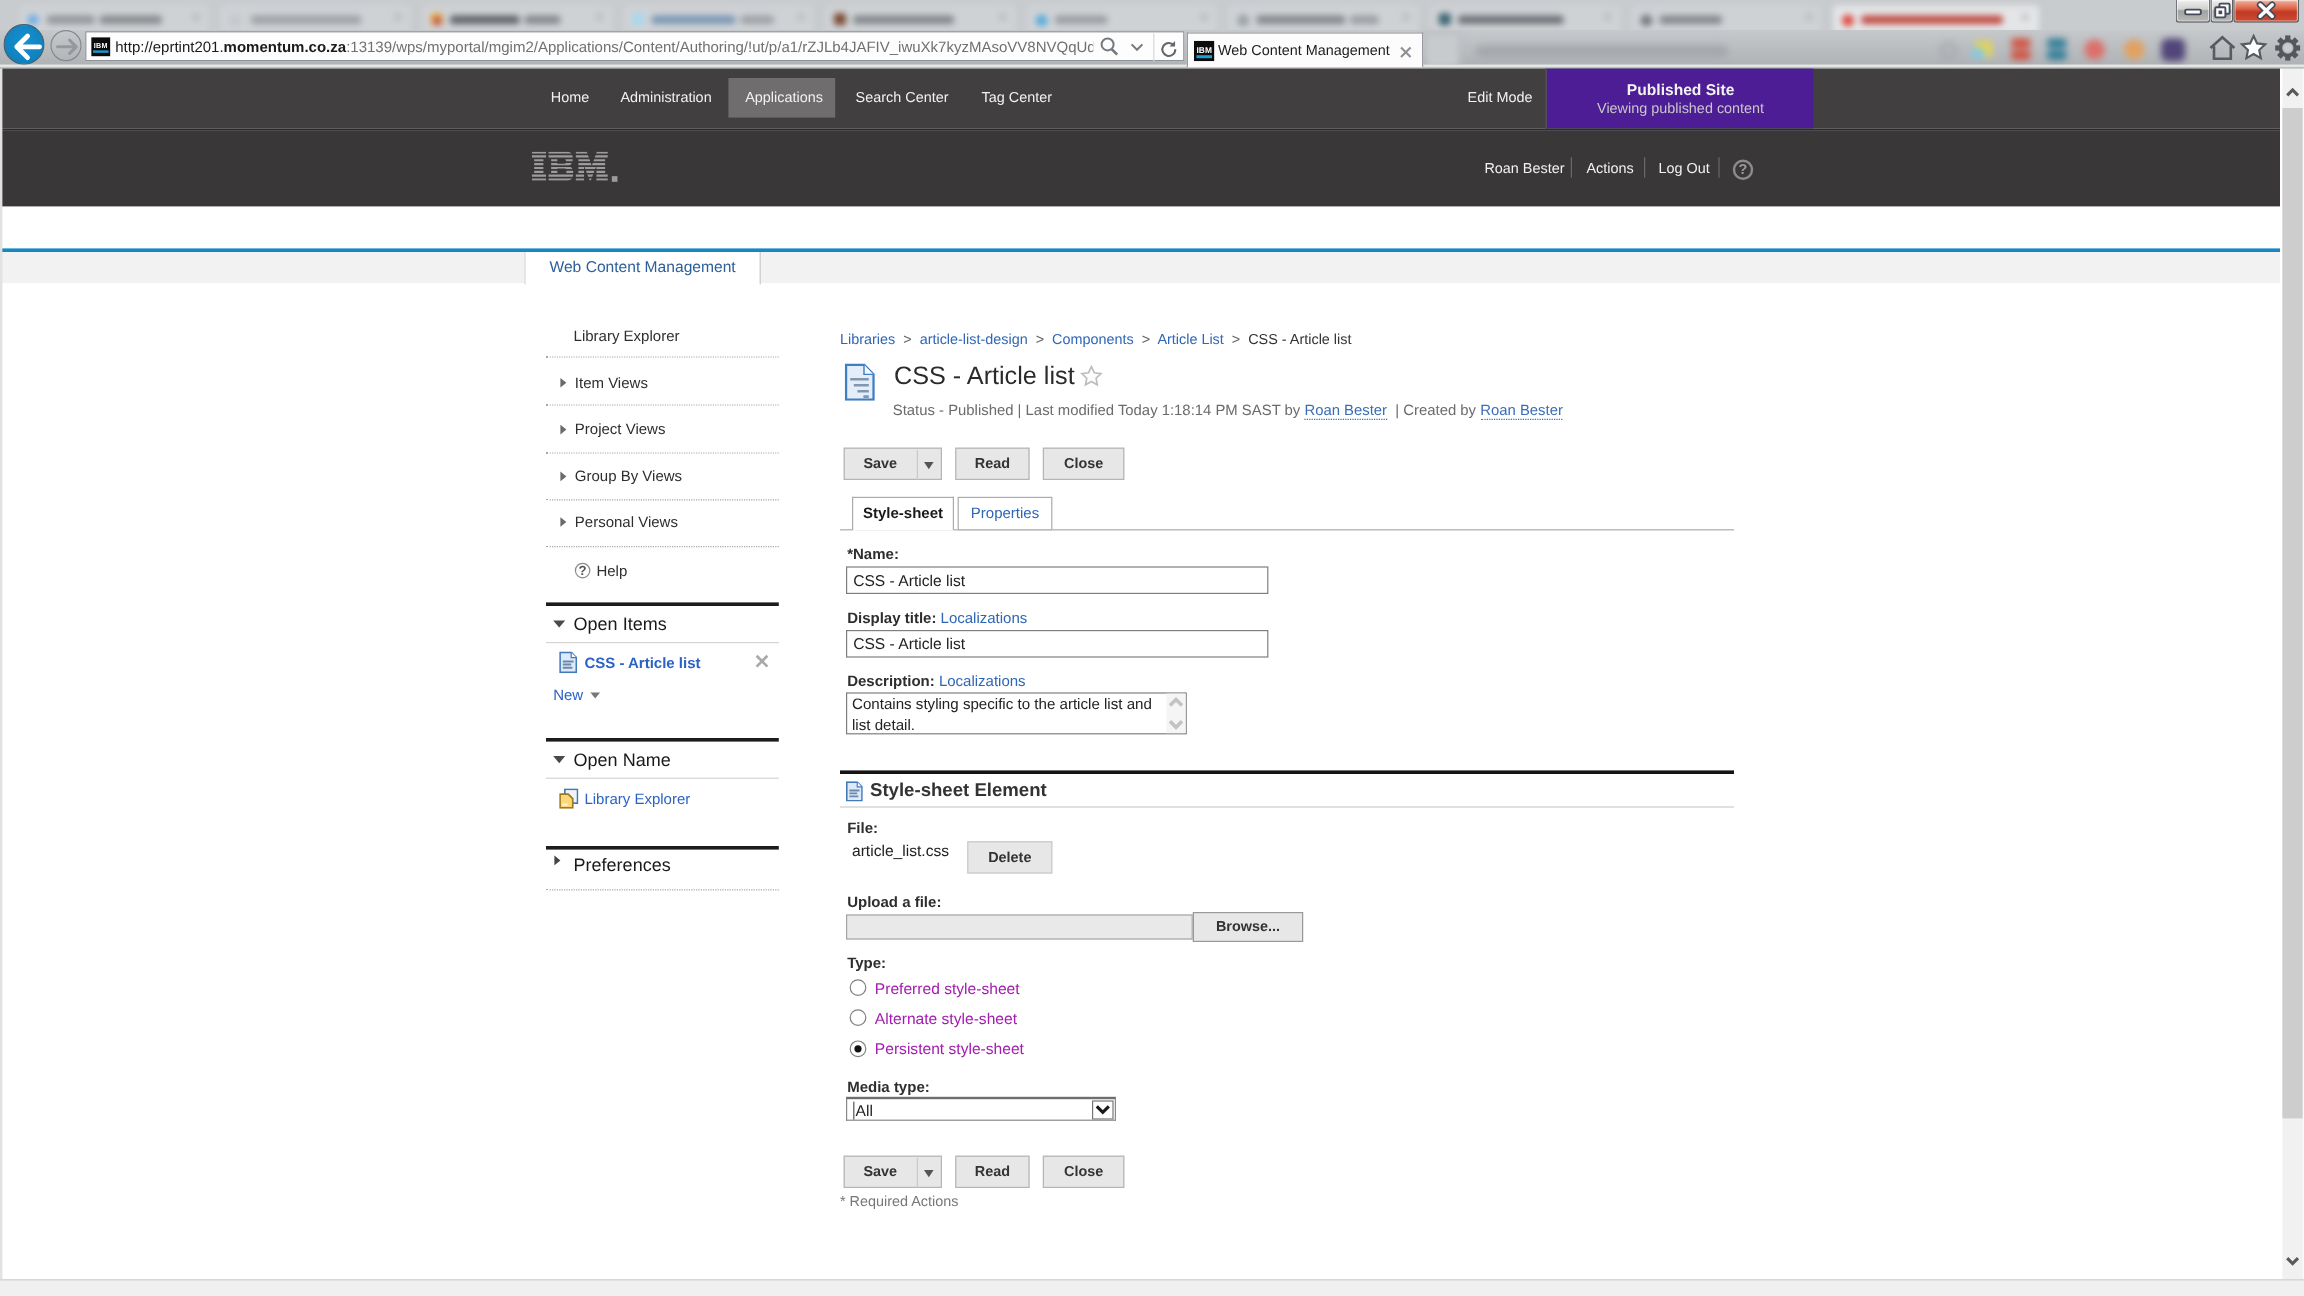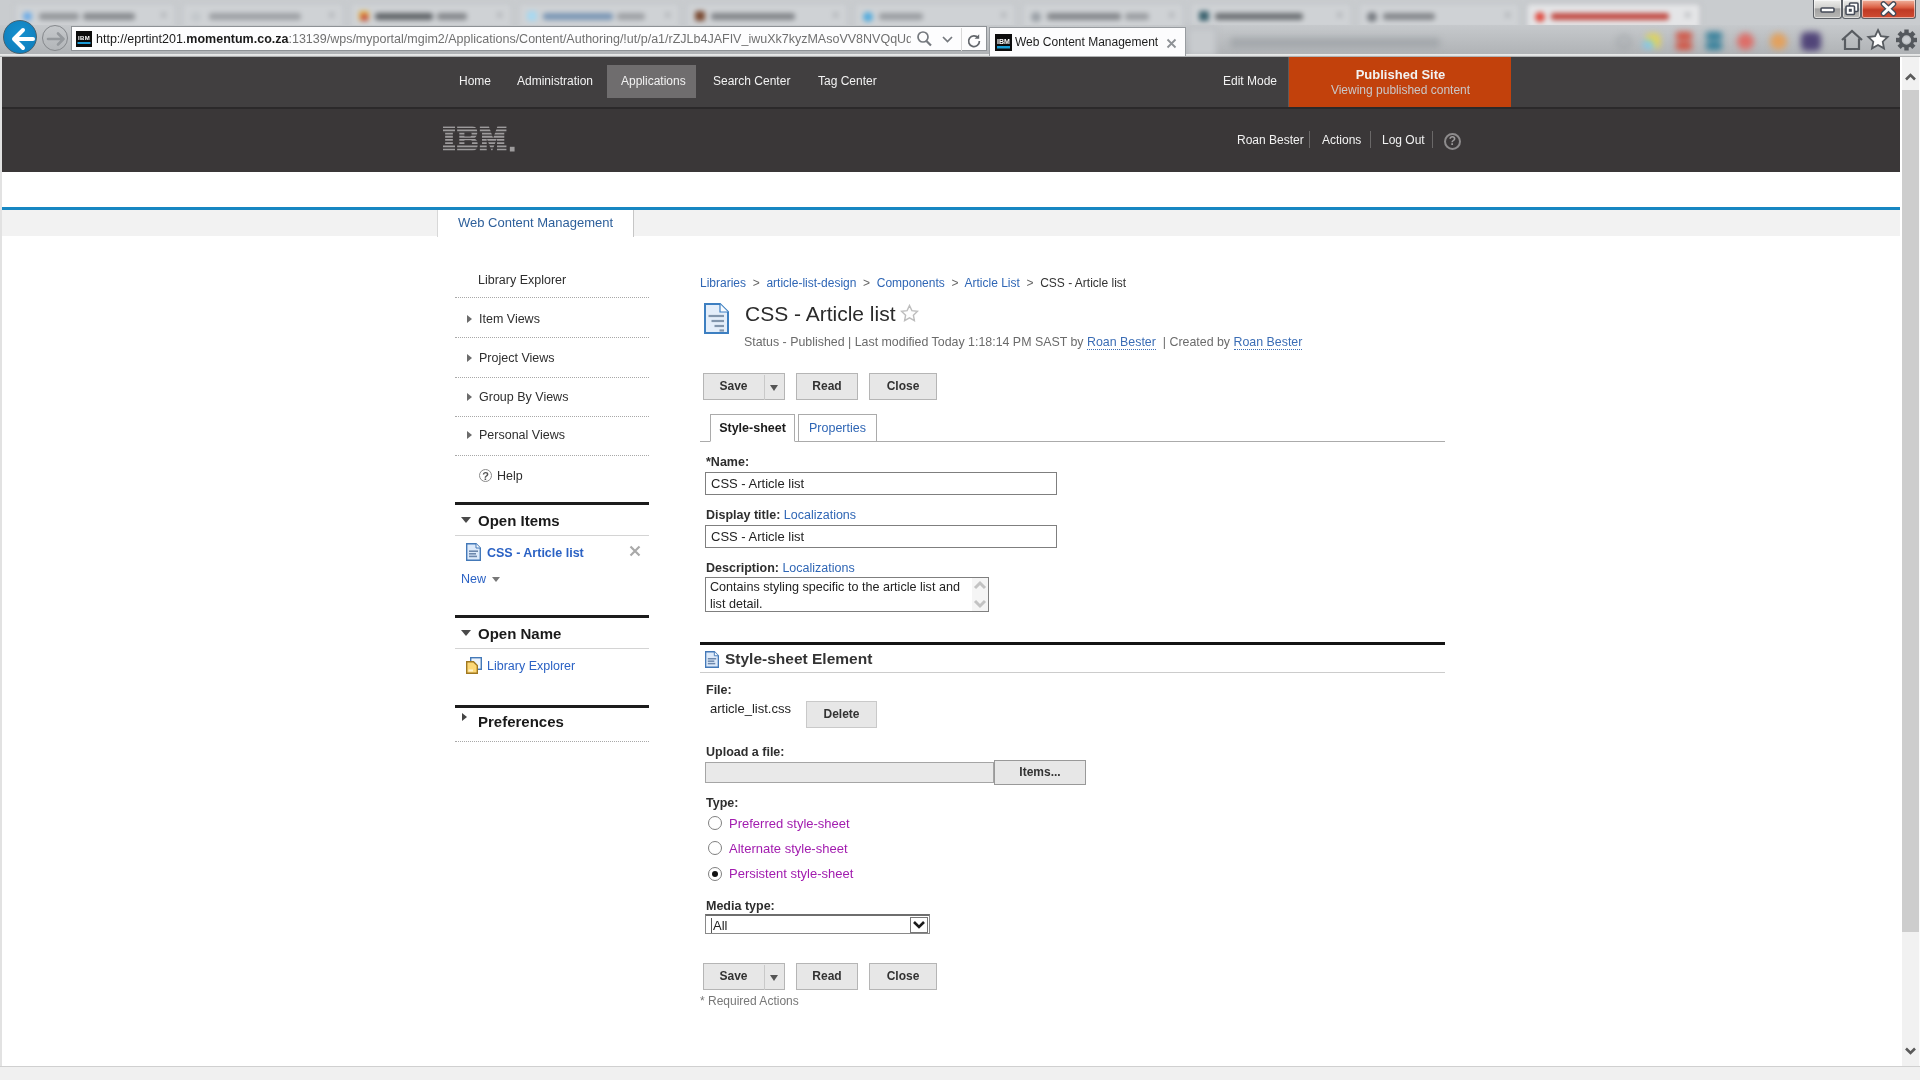--- a/index.html
+++ b/index.html
@@ -34,36 +34,36 @@
 #rowicons { position:absolute; right:3px; top:0; }
 #winctl { position:absolute; right:4px; top:0px; }
 .wbtn { display:inline-block; height:19px; border:1px solid #5c6066; border-top:none; background:linear-gradient(#eeeeec,#d2d2d0 42%,#a2a2a2 50%,#b8b8b6); vertical-align:top; position:relative; border-radius:0 0 3px 3px; box-shadow:inset 0 0 0 1px rgba(255,255,255,0.55); }
 .wbtn.close { background:linear-gradient(#f0b39e,#dd6347 40%,#c03a24 55%,#cf4b31); }
 
 
 #page { left:0; top:57px; width:1902px; height:1009px; background:#fff; }
 #bar1 { position:absolute; left:0; top:0; width:1900px; height:50px; background:#413f40; color:#f2f2f2; font-size:12px; }
 #bar1 .item { position:absolute; top:17px; }
 #apphl { position:absolute; left:607px; top:8px; width:89px; height:33px; background:#6f6d6e; }
-#pubsite { position:absolute; left:1288px; top:0; width:223px; height:50px; background:#c2410c; border-left:1px solid #5c5a5b; }
+#pubsite { position:absolute; left:1288px; top:0; width:223px; height:50px; background:#4c1d95; border-left:1px solid #5c5a5b; }
 #bar2 { position:absolute; left:0; top:52px; width:1900px; height:63px; background:#3a3738; color:#f2f2f2; }
 #bar12sep { position:absolute; left:0; top:50px; width:1900px; height:2px; background:#2b292a; }
 #bar3 { position:absolute; left:0; top:115px; width:1900px; height:35px; background:#242223; color:#ececec; font-size:12.5px; }
 #contenttab { position:absolute; left:437px; top:0; width:90px; height:35px; background:linear-gradient(#4f4d4e,#141213); }
 #blueline { position:absolute; left:0; top:150px; width:1900px; height:3px; background:#1787c2; }
 #greystrip { position:absolute; left:0; top:153px; width:1900px; height:26px; background:#f2f2f2; }
 #wcmtab { position:absolute; left:437px; top:153px; width:197px; height:27px; background:#fff; border-left:1px solid #d8d8d8; border-right:1px solid #c6c6c6; color:#2d5f9a; font-size:13px; text-align:center; line-height:26px; }
 
 
 #sidebar { position:absolute; left:455px; top:179px; width:195px; }
 .dotline { position:absolute; left:0; width:194px; border-top:1px dotted #a8a8a8; }
 .thickline { position:absolute; left:0; width:194px; height:2.5px; background:#1c1c1c; }
 .thinline { position:absolute; left:0; width:194px; border-top:1px solid #d4d4d4; }
 .sitem { position:absolute; font-size:12.5px; color:#2e2e2e; }
-.shead { position:absolute; font-size:15px; font-weight:bold; color:#1a1a1a; }
+.shead { position:absolute; font-size:15px; font-weight:normal; color:#1a1a1a; }
 .slink { color:#2b62c4; }
 .arr { position:absolute; width:0; height:0; }
 .arr.r { border-left:5px solid #6b6b6b; border-top:4px solid transparent; border-bottom:4px solid transparent; }
 .arr.d { border-top:6px solid #4a4a4a; border-left:5px solid transparent; border-right:5px solid transparent; }
 
 
 #main { position:absolute; left:700px; top:179px; width:745px; font-size:12px; color:#333; }
 a.lnk { color:#2f66b5; text-decoration:none; }
 .bcsep { color:#666; }
 #title { position:absolute; left:45px; top:66px; font-size:21px; color:#2b2b2b; }
@@ -386,21 +386,21 @@
           <path d="M3 13.4 H11"></path>
         </g>
       </svg>
     <div style="position:absolute;left:25px;top:414px;font-size:15.5px;font-weight:bold;color:#333">Style-sheet Element</div>
     <div style="position:absolute;left:0px;top:436px;width:745px;border-top:1px solid #cccccc"></div>
     <div class="flabel" style="left:6px;top:446.5px">File:</div>
     <div style="position:absolute;left:10px;top:465px;font-size:13px;color:#222">article_list.css</div>
     <div class="btn" style="left:106px;top:465px;width:71px;height:27px;line-height:25px;border-color:#c9c9c9">Delete</div>
     <div class="flabel" style="left:6px;top:508.5px">Upload a file:</div>
     <div style="position:absolute;left:5px;top:526px;width:289px;height:21px;background:#e9e9e9;border:1px solid #a5a5a5"></div>
-    <div class="btn" style="left:294px;top:524px;width:92px;height:25px;line-height:23px;border-color:#999">Items...</div>
+    <div class="btn" style="left:294px;top:524px;width:92px;height:25px;line-height:23px;border-color:#999">Browse...</div>
     <div class="flabel" style="left:6px;top:559.5px">Type:</div>
     <div class="radio" style="left:8px;top:580px"></div>
       <div class="rlabel" style="left:29px;top:579.5px">Preferred style-sheet</div>
     <div class="radio" style="left:8px;top:605px"></div>
       <div class="rlabel" style="left:29px;top:604.5px">Alternate style-sheet</div>
     <div class="radio sel" style="left:8px;top:631px"></div>
       <div class="rlabel" style="left:29px;top:629.5px">Persistent style-sheet</div>
     <div class="flabel" style="left:6px;top:662.5px">Media type:</div>
     <div style="position:absolute;left:5px;top:678px;width:225px;height:20px;background:#fff;border:1px solid #898989;border-top:2px solid #6e6e6e">
       <div style="position:absolute;left:5px;top:2px;font-size:13px;color:#222;border-left:1px solid #555;padding-left:1px">All</div>

